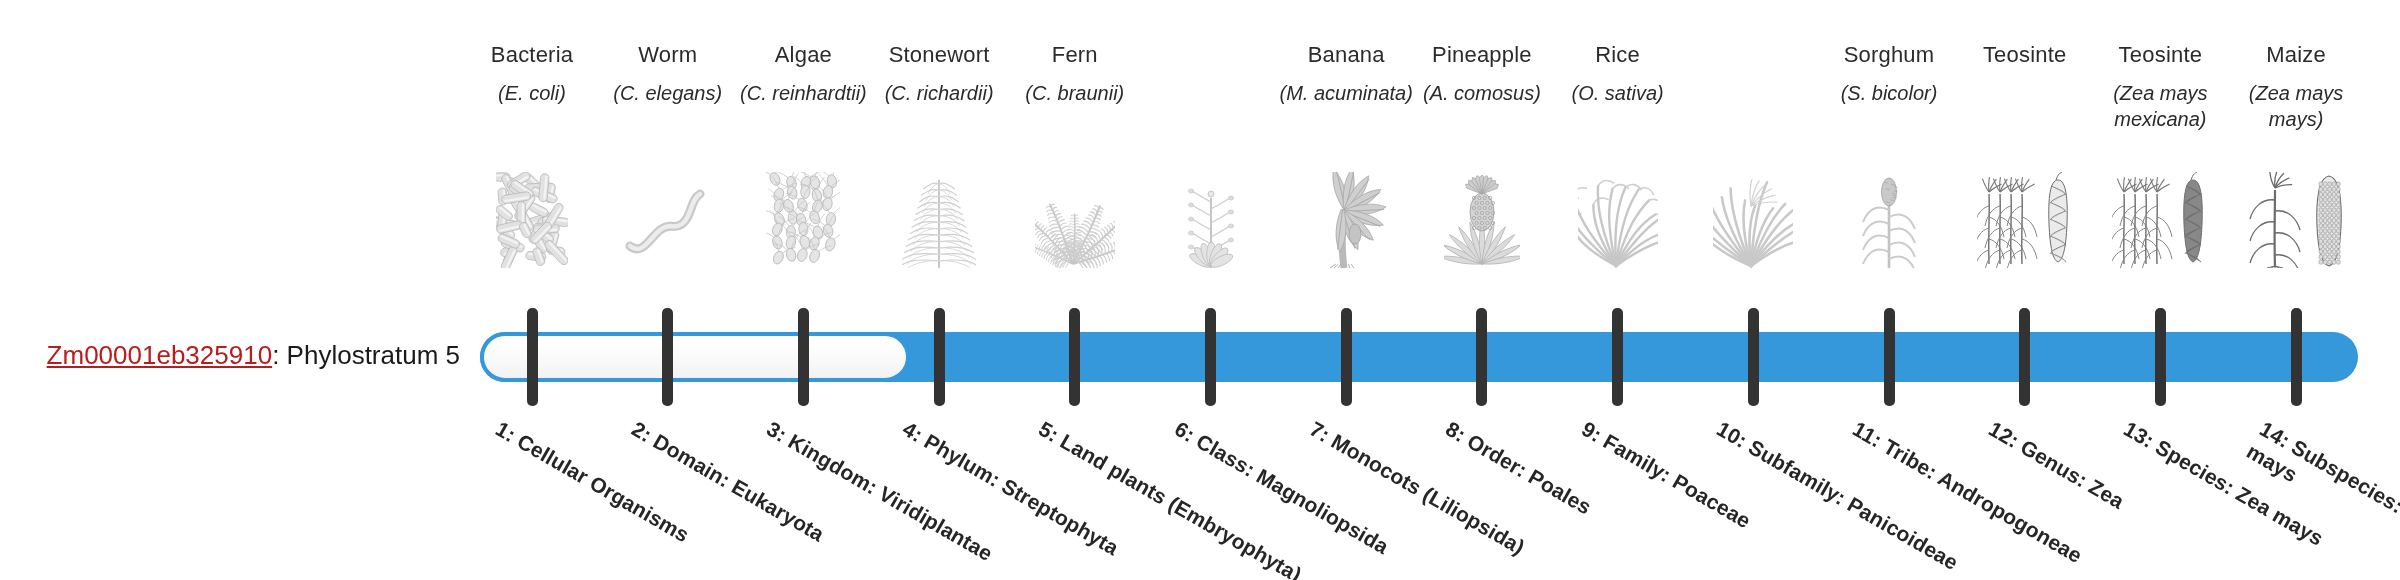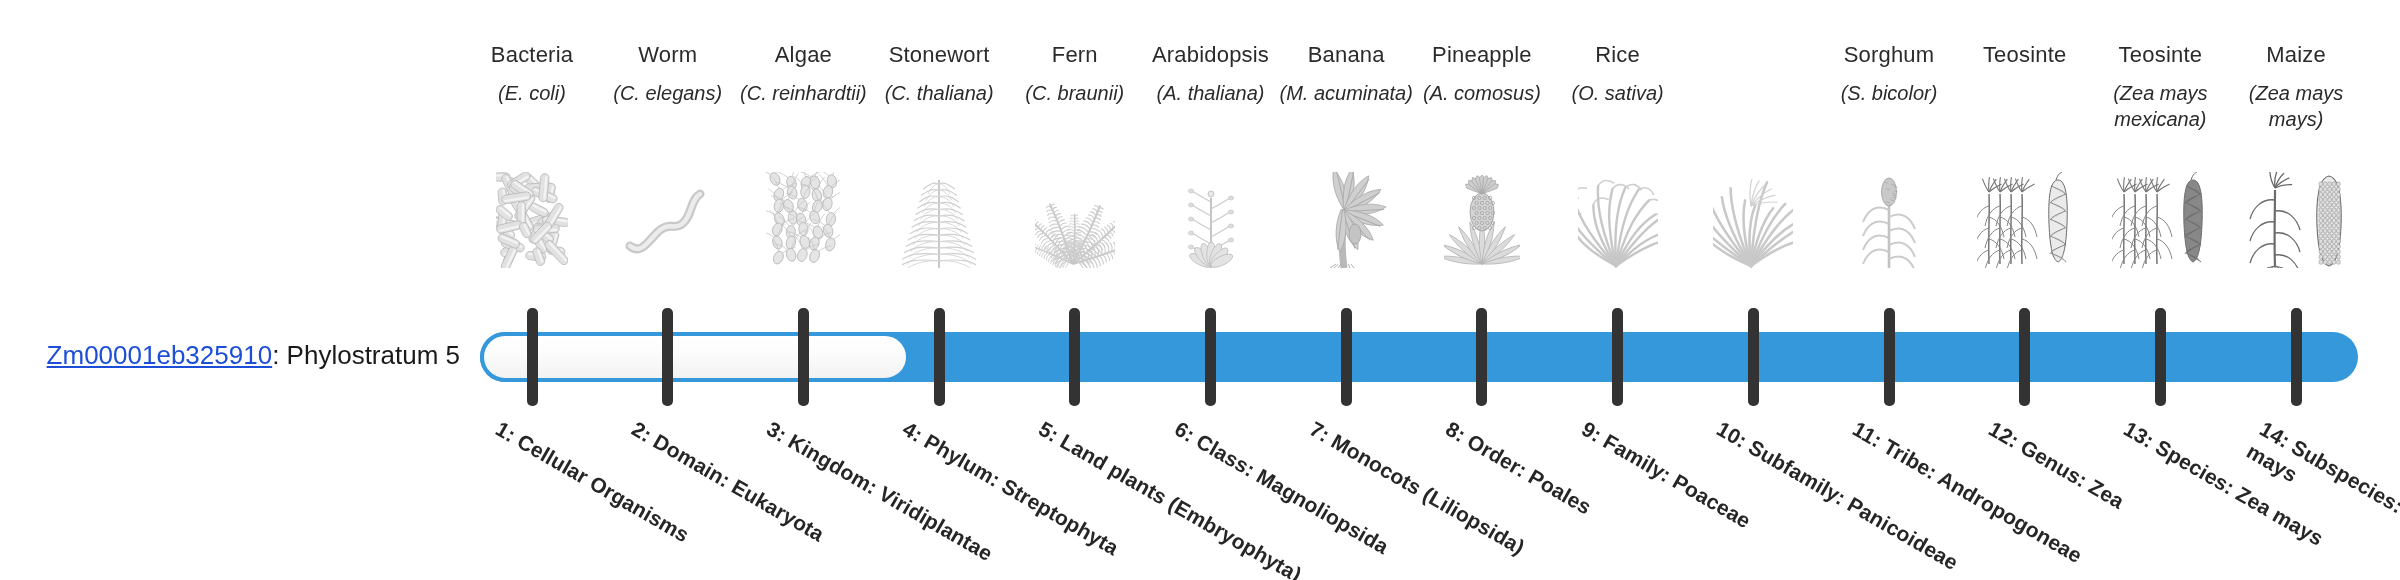--- a/index.html
+++ b/index.html
@@ -21,21 +21,21 @@
     position: absolute;
     left: 40px;
     top: 340px;
     width: 420px;
     text-align: right;
     font-size: 26px;
     color: #1a1a1a;
     white-space: nowrap;
   }
   #gene-label .gene-link {
-    color: #1d4ed8;
+    color: #b91c1c;
     text-decoration: underline;
     cursor: pointer;
   }
 
   
   #columns {
     position: absolute;
     left: 0; top: 0;
     width: 2400px; height: 580px; padding-left: 10px;
   }
@@ -513,21 +513,21 @@
       <ellipse rx="4.6" ry="6.6" fill="#e6e6e3" stroke="#b5b5b1" stroke-width="0.8"></ellipse>
       <path d="M-2 -6 C-7 -12 -10 -14 -13 -15" fill="none" stroke="#c3c3bf" stroke-width="0.7"></path>
       <path d="M2 -6 C6 -12 9 -14 12 -16" fill="none" stroke="#c3c3bf" stroke-width="0.7"></path>
           </g>
         </svg>
       </div>
       <div class="tick" style="left: 797.9px; background: rgb(51, 51, 51);"></div>
       <div class="rank" style="left: 775.4px;">3: Kingdom: Viridiplantae</div>
       <div class="col" style="left: 871.1px;">
         <div class="common">Stonewort</div>
-        <div class="latin">(C. thaliana)</div>
+        <div class="latin">(C. richardii)</div>
       </div>
       <div class="art" style="left: 871.1px; width: 136px;">
         <svg width="74" height="96" viewBox="0 0 74 96">
           <path d="M37 96 L37 8" stroke="#c8c8c3" stroke-width="2" fill="none"></path>
           <path d="M37 12 C30 9 25 15 21 17" stroke="#cfcfca" stroke-width="1.2" fill="none"></path>
           <path d="M37 12 C44 9 49 15 53 17" stroke="#cfcfca" stroke-width="1.2" fill="none"></path>
           <path d="M37 12 C32.8 11 28 18 26 22" stroke="#d8d8d3" stroke-width="1" fill="none"></path>
           <path d="M37 12 C41.2 11 46 18 48 22" stroke="#d8d8d3" stroke-width="1" fill="none"></path>
           <path d="M37 18.4 C28.1 15.399999999999999 23.1 21.4 19.1 23.4" stroke="#cfcfca" stroke-width="1.2" fill="none"></path>
           <path d="M37 18.4 C45.9 15.399999999999999 50.9 21.4 54.9 23.4" stroke="#cfcfca" stroke-width="1.2" fill="none"></path>
@@ -829,24 +829,20 @@
                 <path d="M2.4 -51.5 q3.0109375000000003 -3 6.0218750000000005 -1" stroke="#cdcdc8" stroke-width="1.1" fill="none"></path>
             <path d="M2.6 -55.0 q-2.665625 -3 -5.33125 -1" stroke="#cdcdc8" stroke-width="1.1" fill="none"></path>
                 <path d="M2.6 -55.0 q2.665625 -3 5.33125 -1" stroke="#cdcdc8" stroke-width="1.1" fill="none"></path>
             <path d="M2.8 -58.5 q-2.3203125 -3 -4.640625 -1" stroke="#cdcdc8" stroke-width="1.1" fill="none"></path>
                 <path d="M2.8 -58.5 q2.3203125 -3 4.640625 -1" stroke="#cdcdc8" stroke-width="1.1" fill="none"></path>
           </g>
         </svg>
       </div>
       <div class="tick" style="left: 1069.3px; background: rgb(51, 51, 51);"></div>
       <div class="rank" style="left: 1046.8px;">5: Land plants (Embryophyta)</div>
-      <div class="col" style="left: 1142.5px;">
-        <div class="common">Arabidopsis</div>
-        <div class="latin">(A. thaliana)</div>
-      </div>
       <div class="art" style="left: 1142.5px; width: 136px;">
         <svg width="76" height="96" viewBox="0 0 76 96">
           <path d="M38 96 L38 26" stroke="#c4c4bf" stroke-width="2" fill="none"></path>
           <path d="M38 30 q-11 -6 -19 -11" stroke="#cdcdc8" stroke-width="1.4" fill="none"></path>
           <ellipse cx="18" cy="19" rx="2.6" ry="2" fill="#dedeDA" stroke="#c0c0bb" stroke-width="0.6"></ellipse>
           <path d="M38 37 q11 -6 19 -11" stroke="#cdcdc8" stroke-width="1.4" fill="none"></path>
           <ellipse cx="58" cy="26" rx="2.6" ry="2" fill="#dedeDA" stroke="#c0c0bb" stroke-width="0.6"></ellipse>
           <path d="M38 44 q-11 -6 -19 -11" stroke="#cdcdc8" stroke-width="1.4" fill="none"></path>
           <ellipse cx="18" cy="33" rx="2.6" ry="2" fill="#dedeDA" stroke="#c0c0bb" stroke-width="0.6"></ellipse>
           <path d="M38 51 q11 -6 19 -11" stroke="#cdcdc8" stroke-width="1.4" fill="none"></path>

